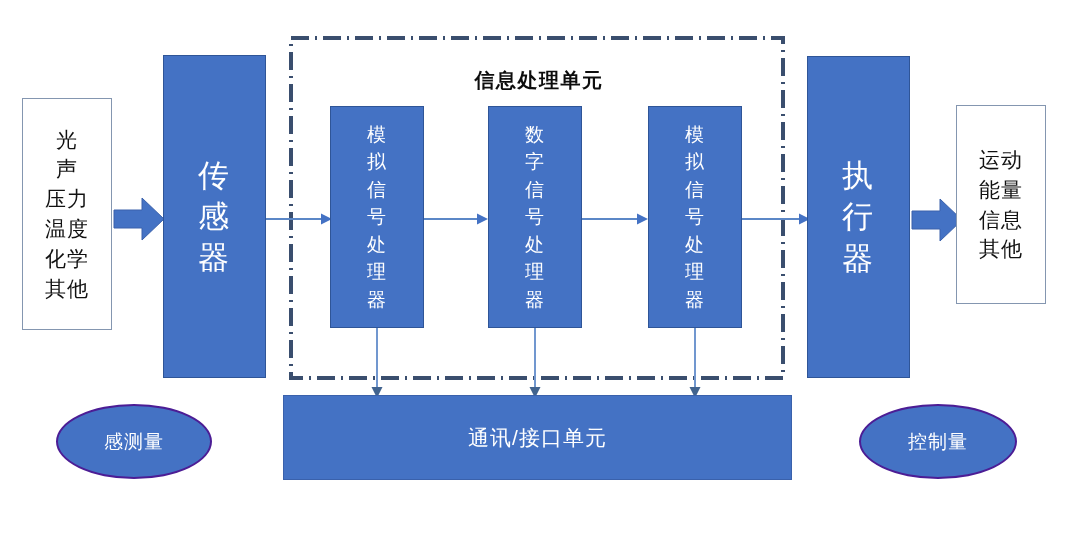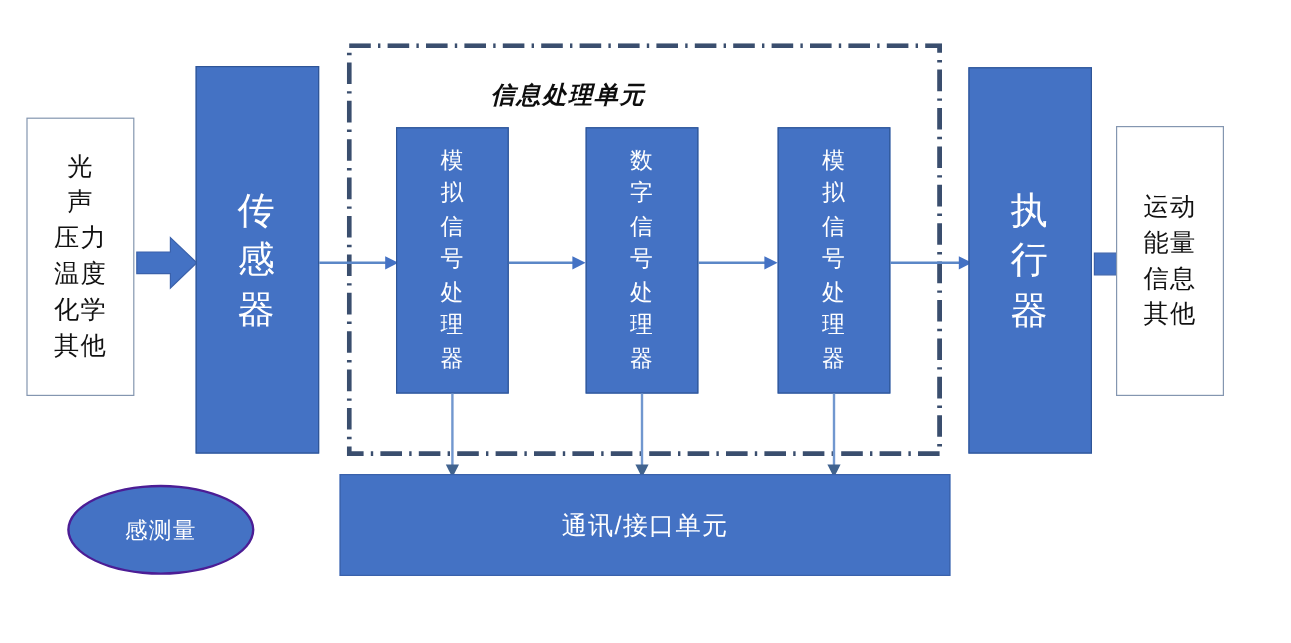--- a/index.html
+++ b/index.html
@@ -72,22 +72,21 @@
     pointer-events:none;
   }
   .dashdot svg{display:block;}
 
   .unit-title{
     color:#0d0d0d;
     font-size:20px;
     font-weight:bold;
     letter-spacing:1.5px;
     white-space:nowrap;
-    text-align:left;
-    font-style:italic;
+    text-align:center;
   }
 
   
   .comm-bar{
     background:#4472c4;
     border:1px solid #3a61ab;
     color:#ffffff;
     display:flex;
     align-items:center;
     justify-content:center;
@@ -219,21 +218,21 @@
       <span class="ln">器</span>
     </div>
   </div>
 
   <div class="abs conn" style="left:912px;top:196px;width:52px;height:48px;">
     <svg width="52" height="48" viewBox="0 0 52 48" xmlns="http://www.w3.org/2000/svg">
       <polygon points="0,15 28,15 28,3 50,24 28,45 28,33 0,33" fill="#4472C4" stroke="#3A61AB" stroke-width="1"></polygon>
     </svg>
   </div>
 
-  <div class="abs io-box" style="left:930px;top:105px;width:90px;height:225px;">
+  <div class="abs io-box" style="left:956px;top:105px;width:90px;height:199px;">
     <span class="ln">运动</span>
     <span class="ln">能量</span>
     <span class="ln">信息</span>
     <span class="ln">其他</span>
   </div>
 
   <div class="abs conn" style="left:368px;top:328px;width:18px;height:70px;">
     <svg width="18" height="70" viewBox="0 0 18 70" xmlns="http://www.w3.org/2000/svg">
       <line x1="9" y1="0" x2="9" y2="60" stroke="#7197CF" stroke-width="2"></line>
       <polygon points="3.5,59 14.5,59 9,70" fill="#41638F"></polygon>
@@ -255,14 +254,17 @@
   </div>
 
   <div class="abs comm-bar" style="left:283px;top:395px;width:509px;height:85px;">
     <span>通讯/接口单元</span>
   </div>
 
   <div class="abs ellipse" style="left:56px;top:404px;width:156px;height:75px;">
     <span>感测量</span>
   </div>
 
+  <div class="abs ellipse" style="left:859px;top:404px;width:158px;height:75px;">
+    <span>控制量</span>
+  </div>
 
 </div>
 
 </body></html>

